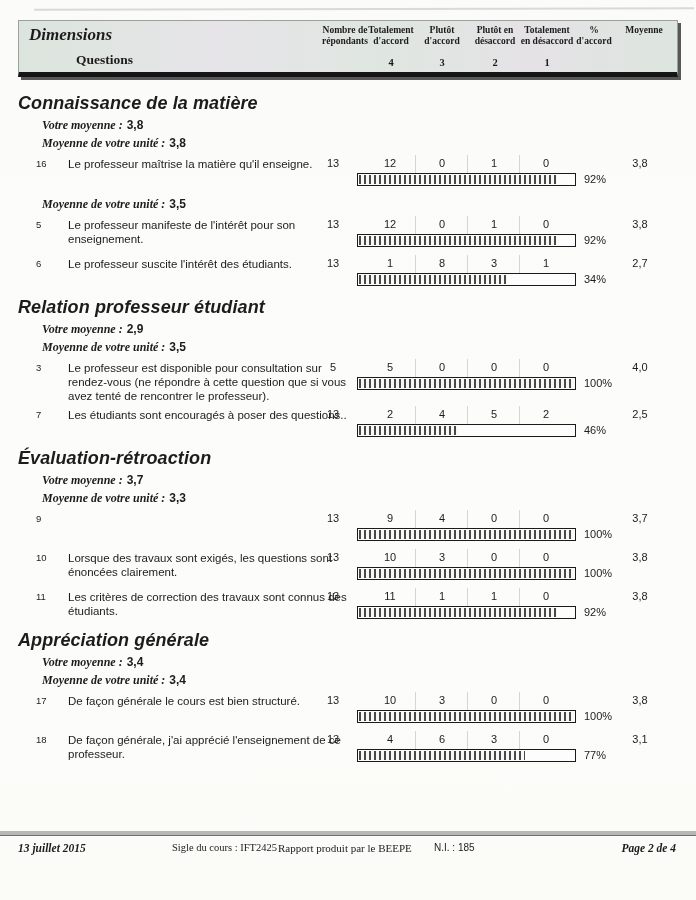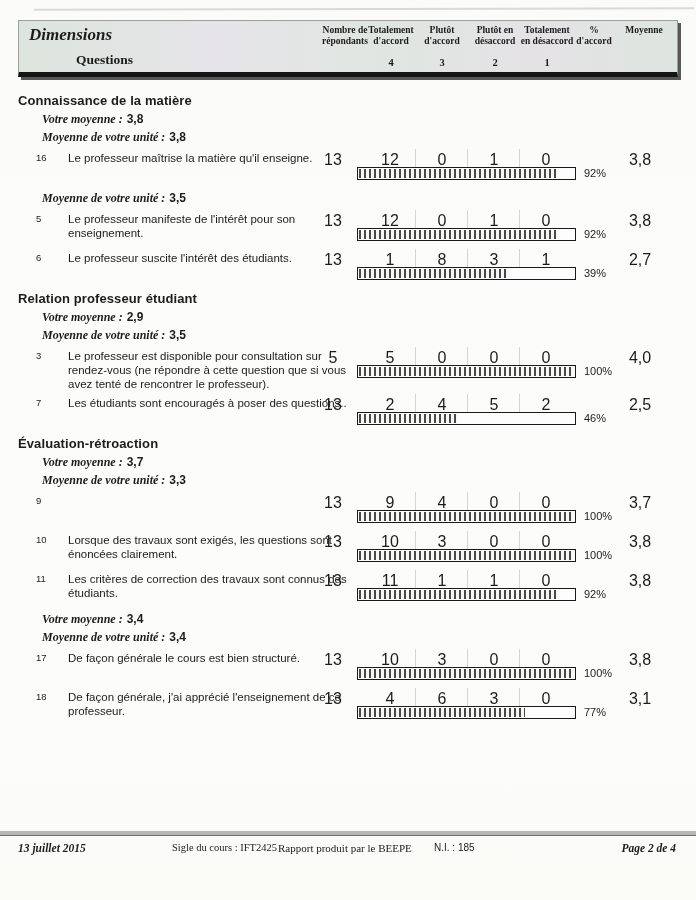--- a/index.html
+++ b/index.html
@@ -42,37 +42,37 @@
   .hdr-val {
     position:absolute; bottom:4px; text-align:center; width:50px;
     font-family:"Liberation Serif", serif; font-weight:bold; font-size:10.5px;
   }
   .hdr-val.v4 { left:347px; } .hdr-val.v3 { left:398px; }
   .hdr-val.v2 { left:451px; } .hdr-val.v1 { left:503px; }
   
   .sections { position:absolute; top:77px; left:18px; width:660px; padding-top:16px; }
   .section { margin-bottom:6px; }
   .sec-title {
-    font-size:13px; font-weight:bold; margin-bottom:4px; letter-spacing:0.1px;
+    font-size:18px; font-weight:bold; font-style:italic; margin-bottom:4px; letter-spacing:0.1px;
   }
   .avg-line {
     margin-left:24px; height:18px;
     font-family:"Liberation Serif", serif; font-weight:bold; font-style:italic; font-size:12px;
   }
   .avg-line .val {
     font-family:"Liberation Sans", sans-serif; font-style:normal; font-weight:bold;
     font-size:12px; margin-left:4px;
   }
   .rows { margin-top:3px; }
   .qrow { position:relative; min-height:34px; margin-bottom:5px; }
   .qnum {
     position:absolute; left:18px; top:1px; width:26px; text-align:left; font-size:9.5px;
   }
   .qtext { margin-left:50px; width:280px; font-size:11.5px; line-height:14px; }
-  .cell { position:absolute; top:0; text-align:center; font-size:16px; }
+  .cell { position:absolute; top:0; text-align:center; font-size:11px; }
   .cell.resp { left:294px; width:42px; }
   .cell.c0 { left:346px; width:52px; }
   .cell.c1 { left:398px; width:52px; }
   .cell.c2 { left:450px; width:52px; }
   .cell.c3 { left:502px; width:52px; }
   .cell.moy { left:597px; width:50px; }
   .sep { position:absolute; top:-2px; width:1px; height:19px; background:#d5d5d2; }
   .sep.s1 { left:397px; } .sep.s2 { left:449px; } .sep.s3 { left:501px; }
   .bar {
     position:absolute; left:339px; top:16px; width:219px; height:13px;
@@ -184,21 +184,21 @@
     <span class="sep s2"></span>
     <span class="sep s3"></span>
     <span class="cell c0">1</span>
     <span class="cell c1">8</span>
     <span class="cell c2">3</span>
     <span class="cell c3">1</span>
     <span class="cell moy">2,7</span>
     <div class="bar">
       <div class="bar-fill" style="width: 69%;"></div>
     </div>
-    <span class="pct-label">39%</span>
+    <span class="pct-label">34%</span>
   </div>
 </div>
   </div>
 
   <div class="section">
     <div class="sec-title">Relation professeur étudiant</div>
     <div class="avg-line">
       <span>Votre moyenne :</span><span class="val">2,9</span>
     </div>
     <div class="avg-line">
@@ -301,20 +301,21 @@
     <span class="cell moy">3,8</span>
     <div class="bar">
       <div class="bar-fill" style="width: 92%;"></div>
     </div>
     <span class="pct-label">92%</span>
   </div>
 </div>
   </div>
 
   <div class="section">
+    <div class="sec-title">Appréciation générale</div>
     <div class="avg-line">
       <span>Votre moyenne :</span><span class="val">3,4</span>
     </div>
     <div class="avg-line">
       <span>Moyenne de votre unité :</span><span class="val">3,4</span>
     </div>
     <div class="rows">
   <div class="qrow">
     <span class="qnum">17</span>
     <div class="qtext">De façon générale le cours est bien structuré.</div>

